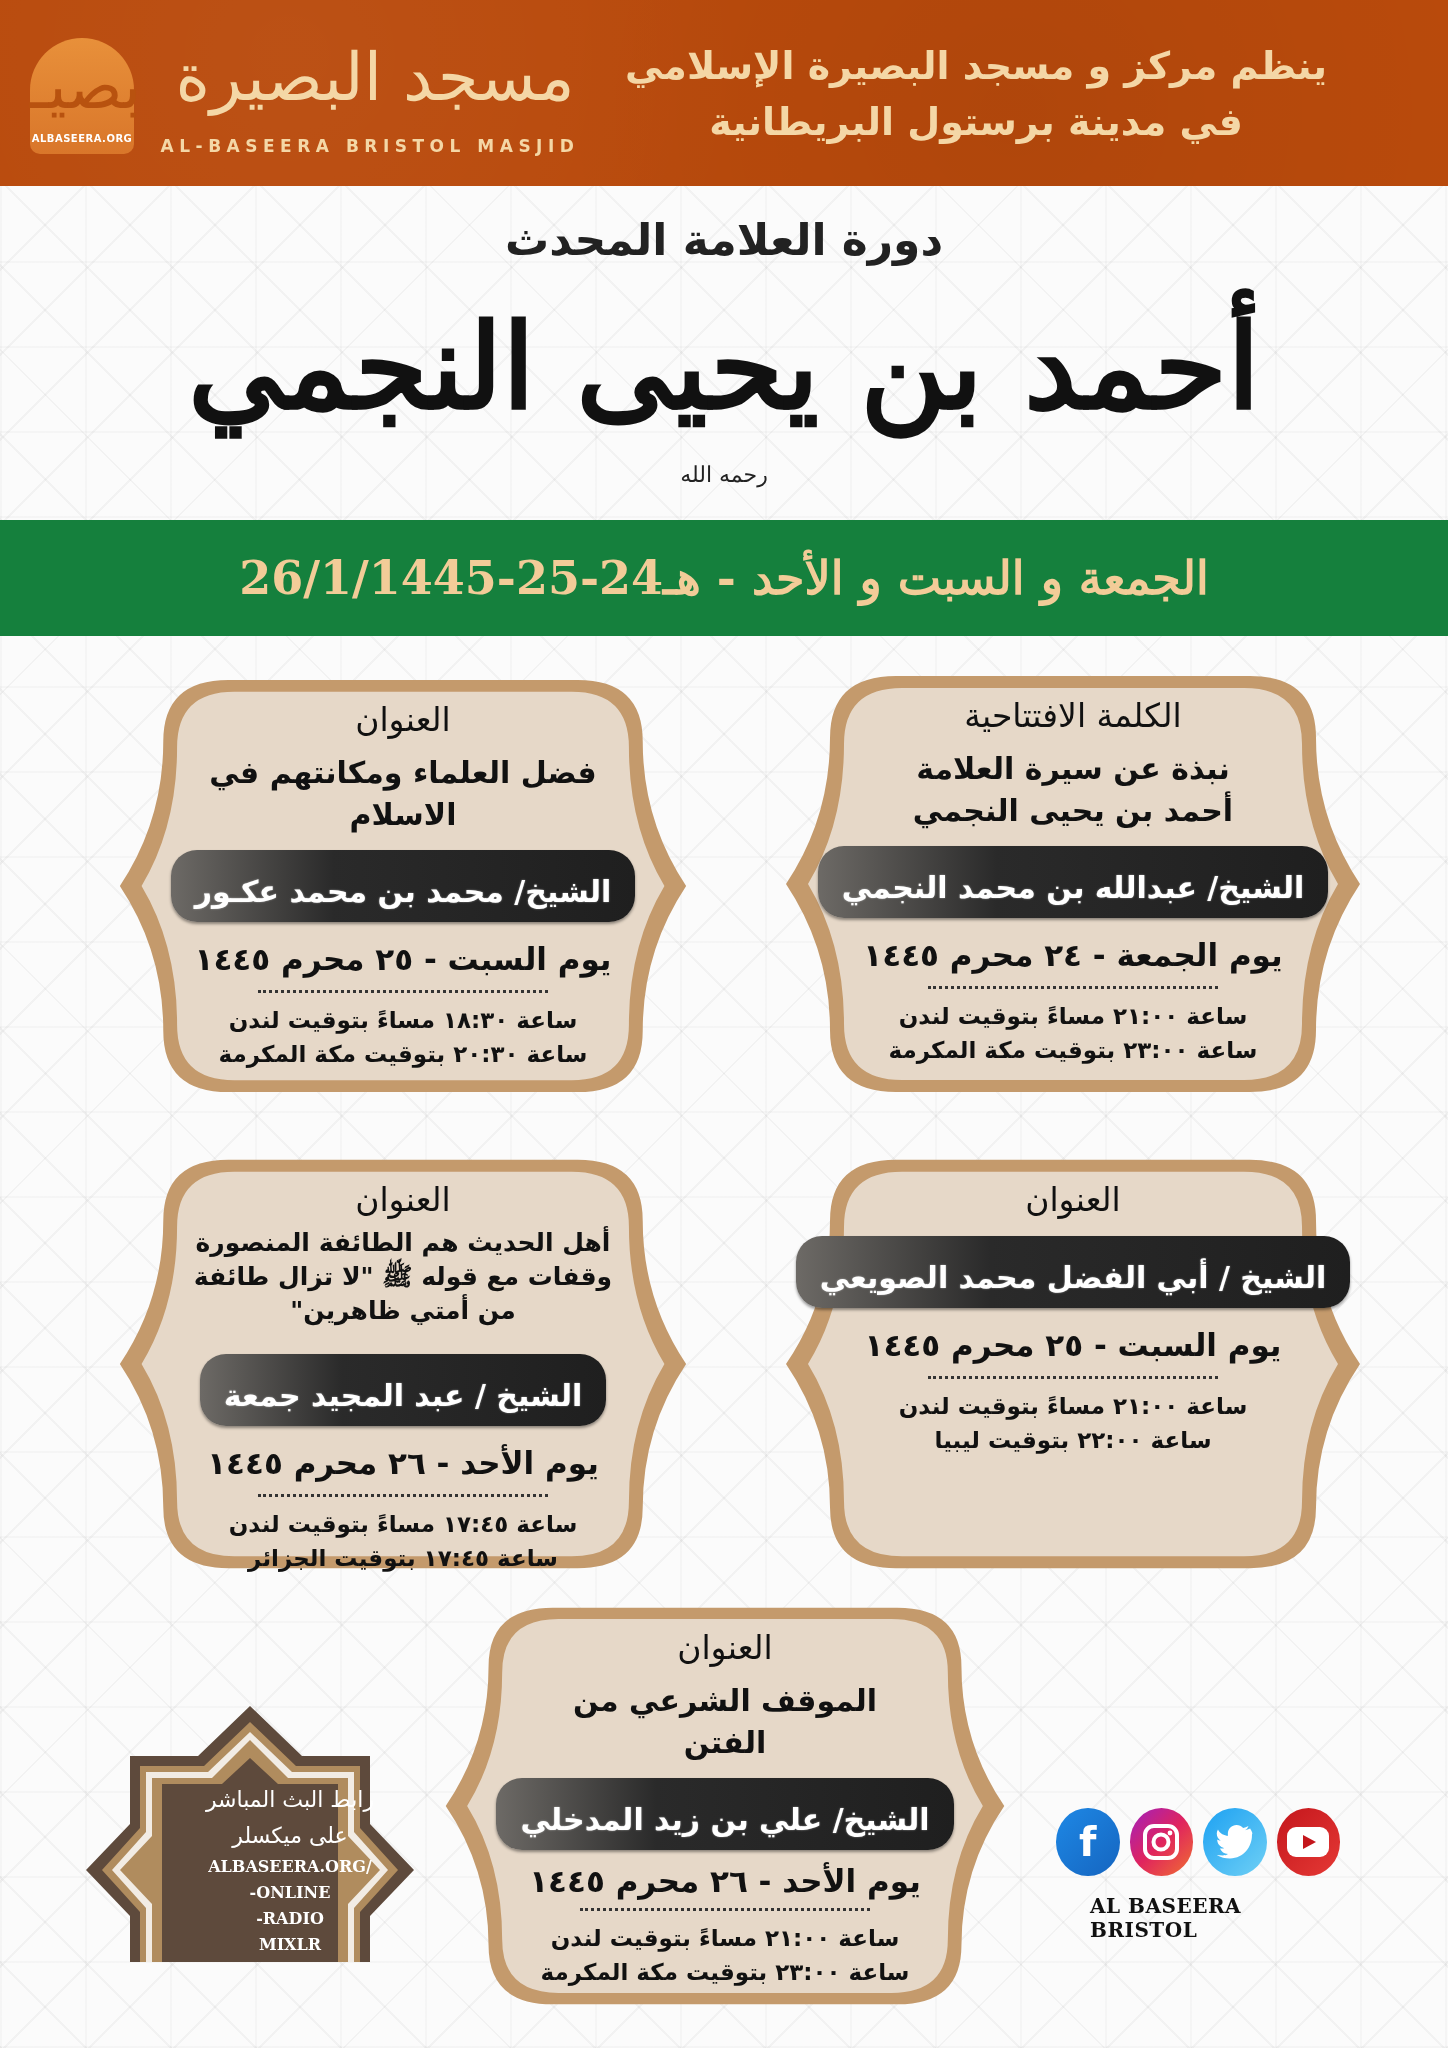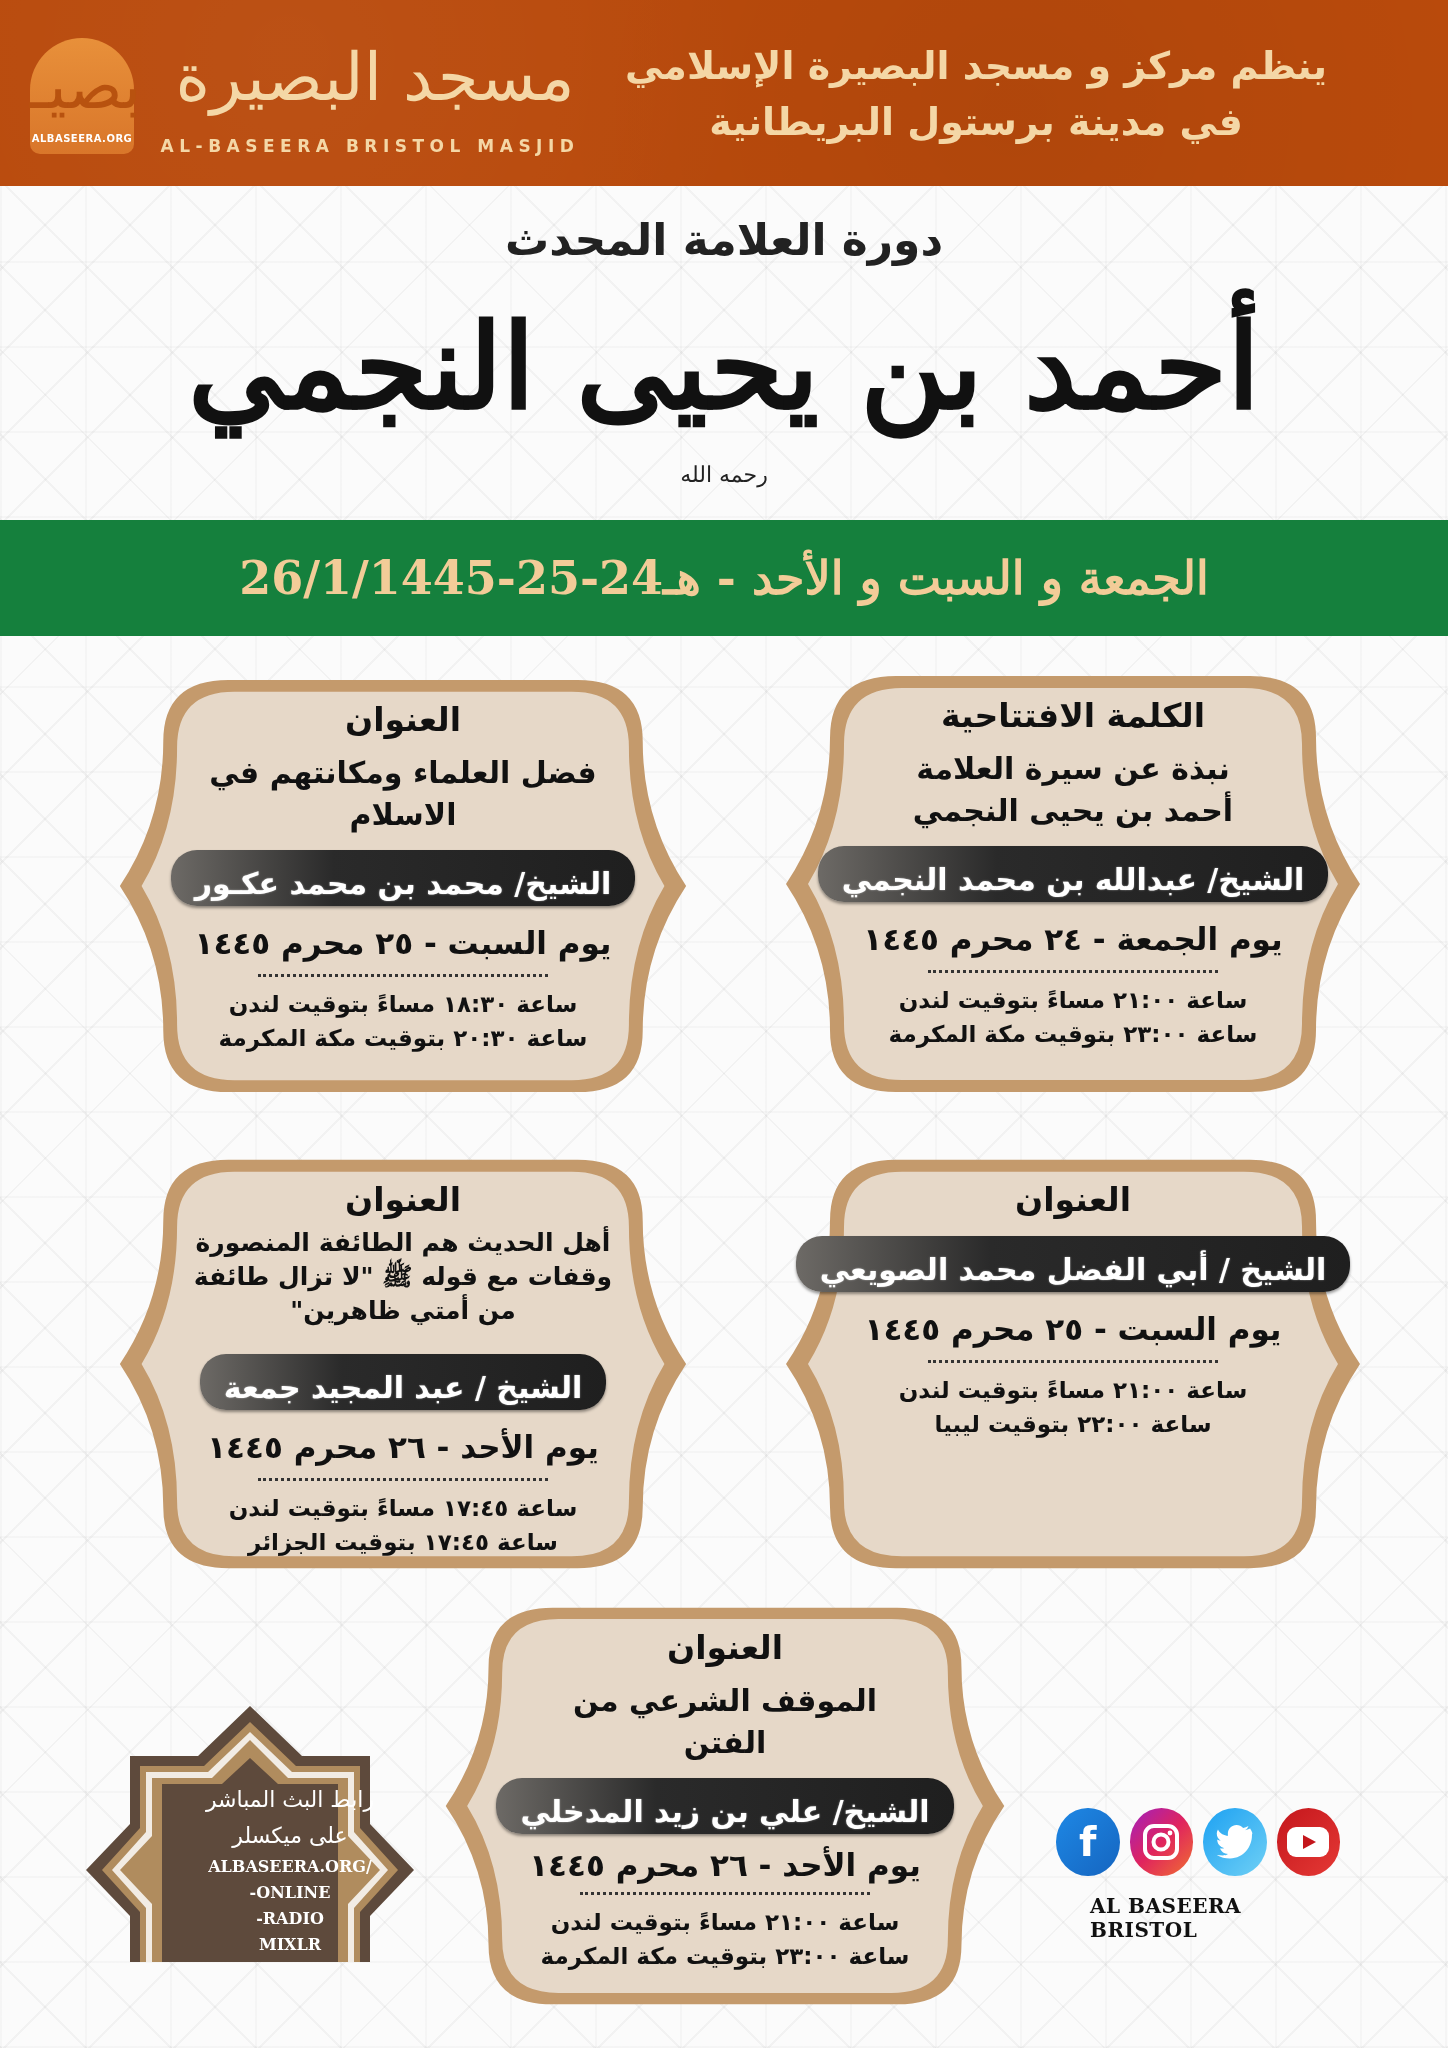--- a/index.html
+++ b/index.html
@@ -77,28 +77,28 @@
   }
   .card {
     position:absolute;
   }
   .card svg.frame { position:absolute; left:0; top:0; width:100%; height:100%; }
   .card-inner {
     position:absolute; left:0; right:0; top:0; bottom:0;
     display:flex; flex-direction:column; align-items:center;
     direction:rtl; text-align:center; color:#111;
   }
-  .card-heading { font-weight:bold; font-size:33px; margin-top:26px; line-height:44px; }
+  .card-heading { font-weight:normal; font-size:33px; margin-top:26px; line-height:44px; }
   .card-topic { font-weight:bold; font-size:30px; line-height:42px; margin-top:10px; padding:0 40px; }
   .card-topic.small { font-size:25px; line-height:34px; margin-top:4px; }
   .speaker-pill {
     margin-top:14px; height:40px; border-radius:26px;
     background:linear-gradient(90deg,#6d6a66 0%,#2a2a2a 35%,#1f1f1f 100%);
     color:#fff; font-weight:bold; font-size:30px; line-height:52px;
-    padding:8px 24px; box-shadow:0 2px 3px rgba(0,0,0,0.4);
+    padding:16px 24px; box-shadow:0 2px 3px rgba(0,0,0,0.4);
     white-space:nowrap; text-shadow:0 0 2px rgba(255,255,255,0.5);
   }
   .card-day { font-weight:bold; font-size:31px; margin-top:16px; line-height:42px; }
   .card-sep { width:290px; border-top:3px dotted #333; margin-top:10px; height:0; }
   .card-time { font-weight:bold; font-size:23px; line-height:34px; }
   .card-time.first { margin-top:10px; }
   .star-badge {
     position:absolute; left:80px; top:1700px; width:340px; height:262px;
   }
   .star-text {

